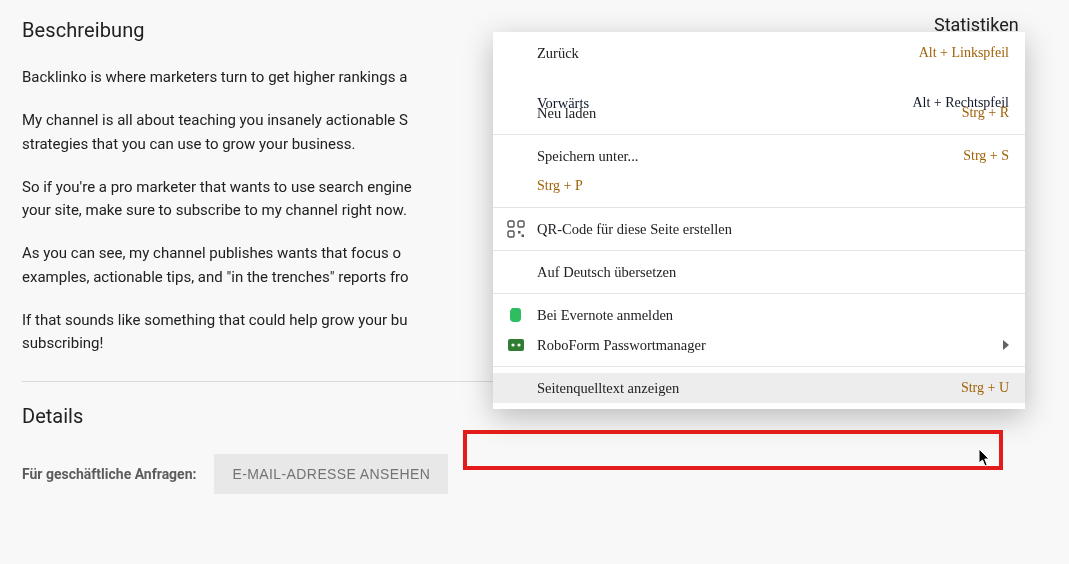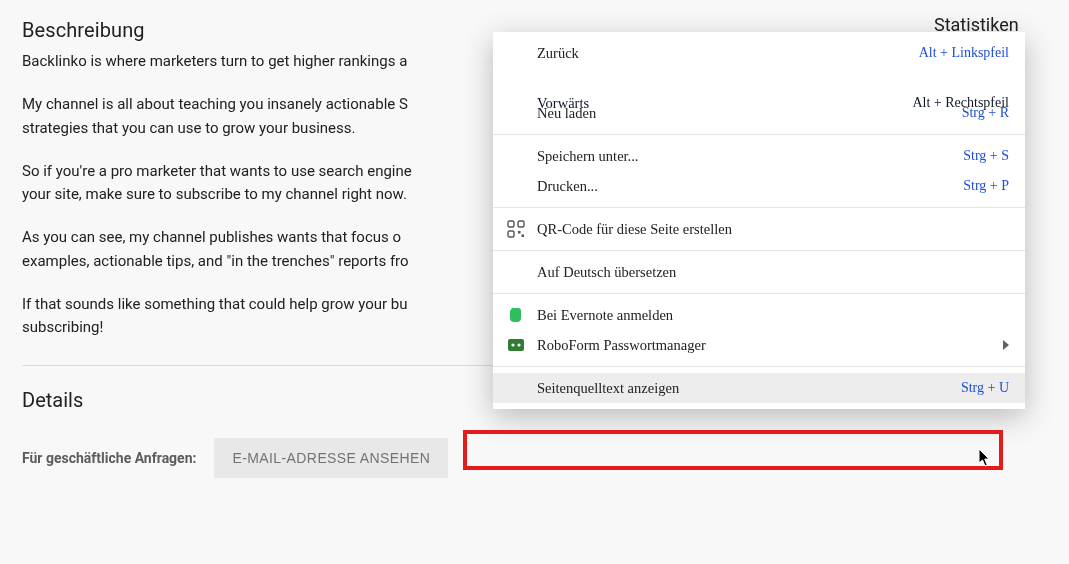--- a/index.html
+++ b/index.html
@@ -13,21 +13,21 @@
     color: #212121;
   }
   .content {
     padding: 18px 22px;
     width: 940px;
   }
   .section-title {
     font-size: 20px;
     font-weight: 400;
     color: #212121;
-    margin-bottom: 8px;
+    margin-bottom: 24px;
     letter-spacing: 0.1px;
   }
   .desc-paragraphs p {
     font-size: 15px;
     line-height: 1.55;
     color: #212121;
     margin-bottom: 20px;
     max-width: 880px;
   }
   .divider {
@@ -102,21 +102,21 @@
   .menu-item .icon-slot {
     width: 30px;
     display: flex;
     align-items: center;
     justify-content: flex-start;
   }
   .menu-item .label {
     flex: 1;
   }
   .menu-item .shortcut {
-    color: #1d4ed8;
+    color: #a16207;
     font-size: 14px;
   }
   .menu-item.disabled .label,
   .menu-item.disabled .shortcut {
     color: #0f172a;
     margin-top: 40px;
   }
   .menu-item.hovered {
     background: #ededed;
   }
@@ -194,21 +194,20 @@
     <span class="shortcut">Strg + R</span>
   </div>
   <hr class="menu-sep">
   <div class="menu-item">
     <span class="icon-slot"></span>
     <span class="label">Speichern unter...</span>
     <span class="shortcut">Strg + S</span>
   </div>
   <div class="menu-item">
     <span class="icon-slot"></span>
-    <span class="label">Drucken...</span>
     <span class="shortcut">Strg + P</span>
   </div>
   <hr class="menu-sep">
   <div class="menu-item">
     <span class="icon-slot">
       <svg width="18" height="18" viewBox="0 0 18 18">
         <rect x="1" y="1" width="6" height="6" rx="1.5" fill="none" stroke="#555" stroke-width="1.4"></rect>
         <rect x="11" y="1" width="6" height="6" rx="1.5" fill="none" stroke="#555" stroke-width="1.4"></rect>
         <rect x="1" y="11" width="6" height="6" rx="1.5" fill="none" stroke="#555" stroke-width="1.4"></rect>
         <rect x="11" y="11" width="2.5" height="2.5" fill="#555"></rect>

